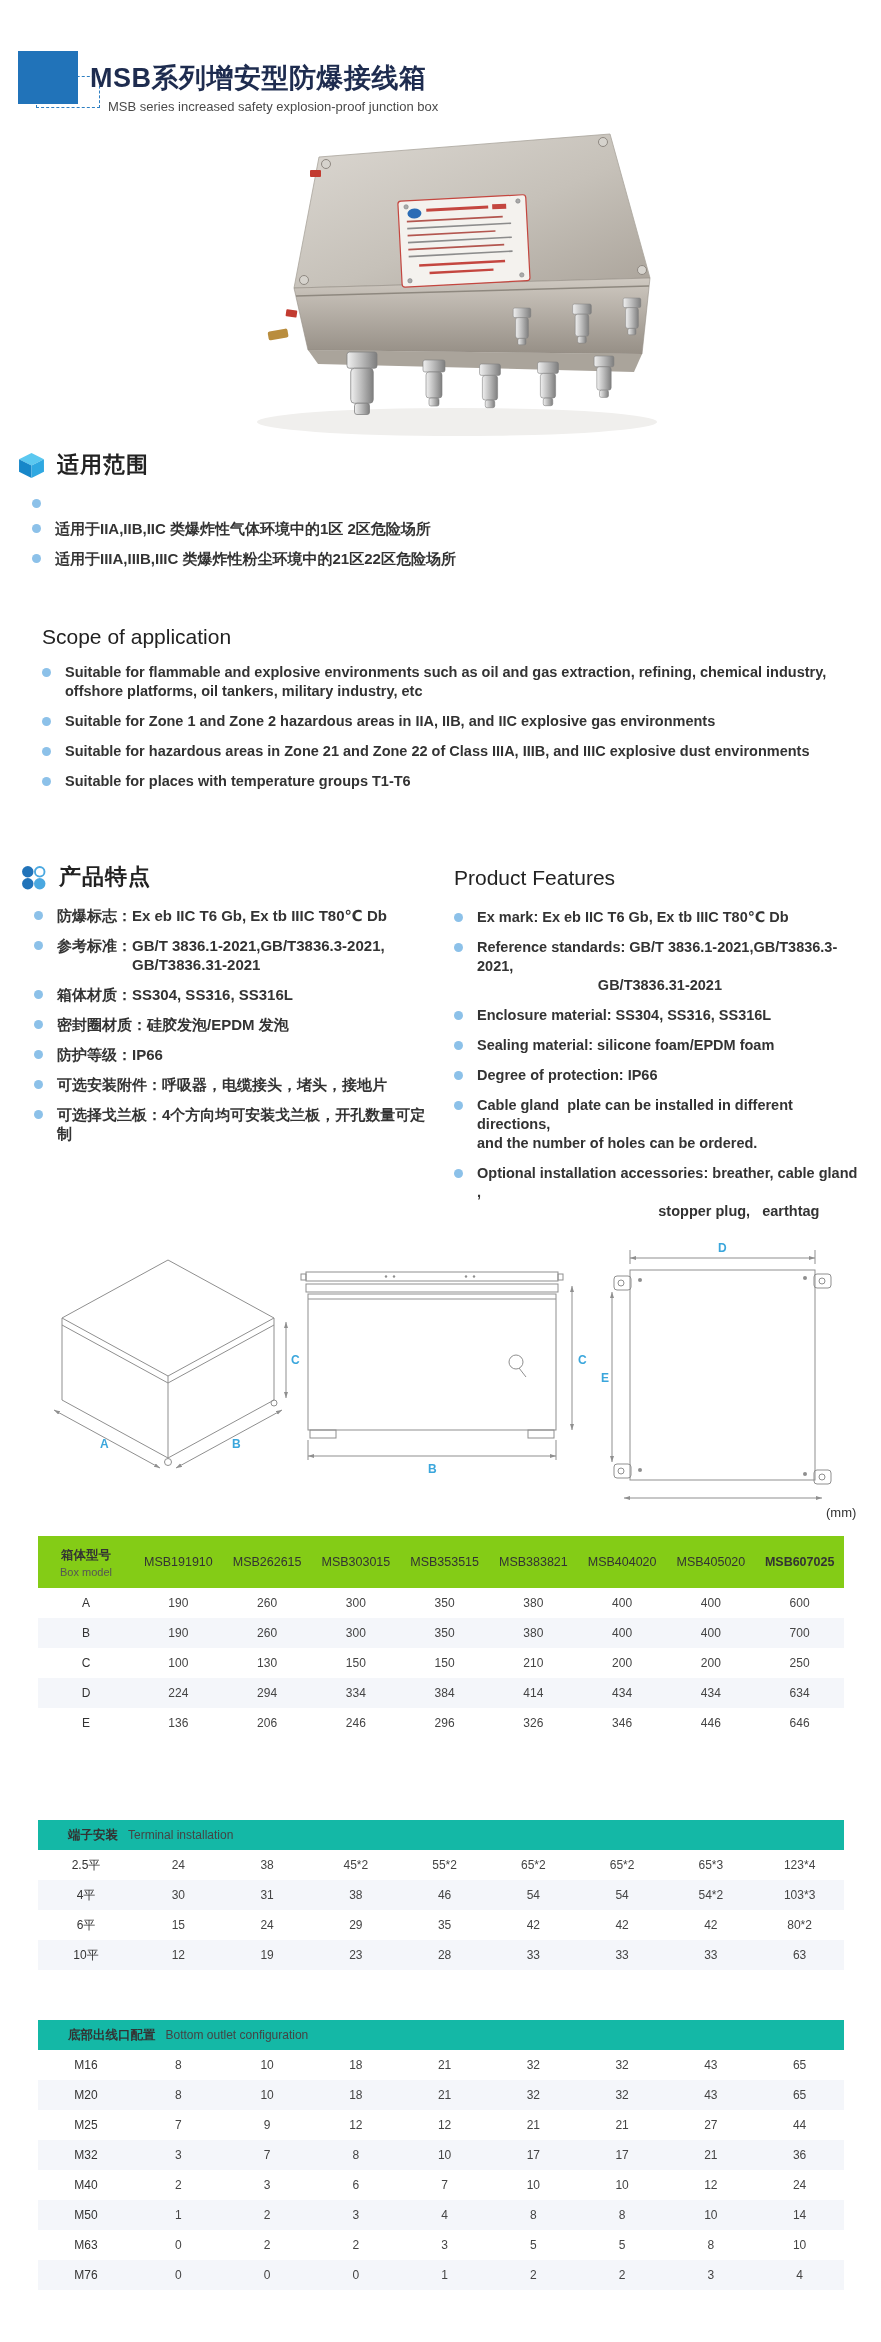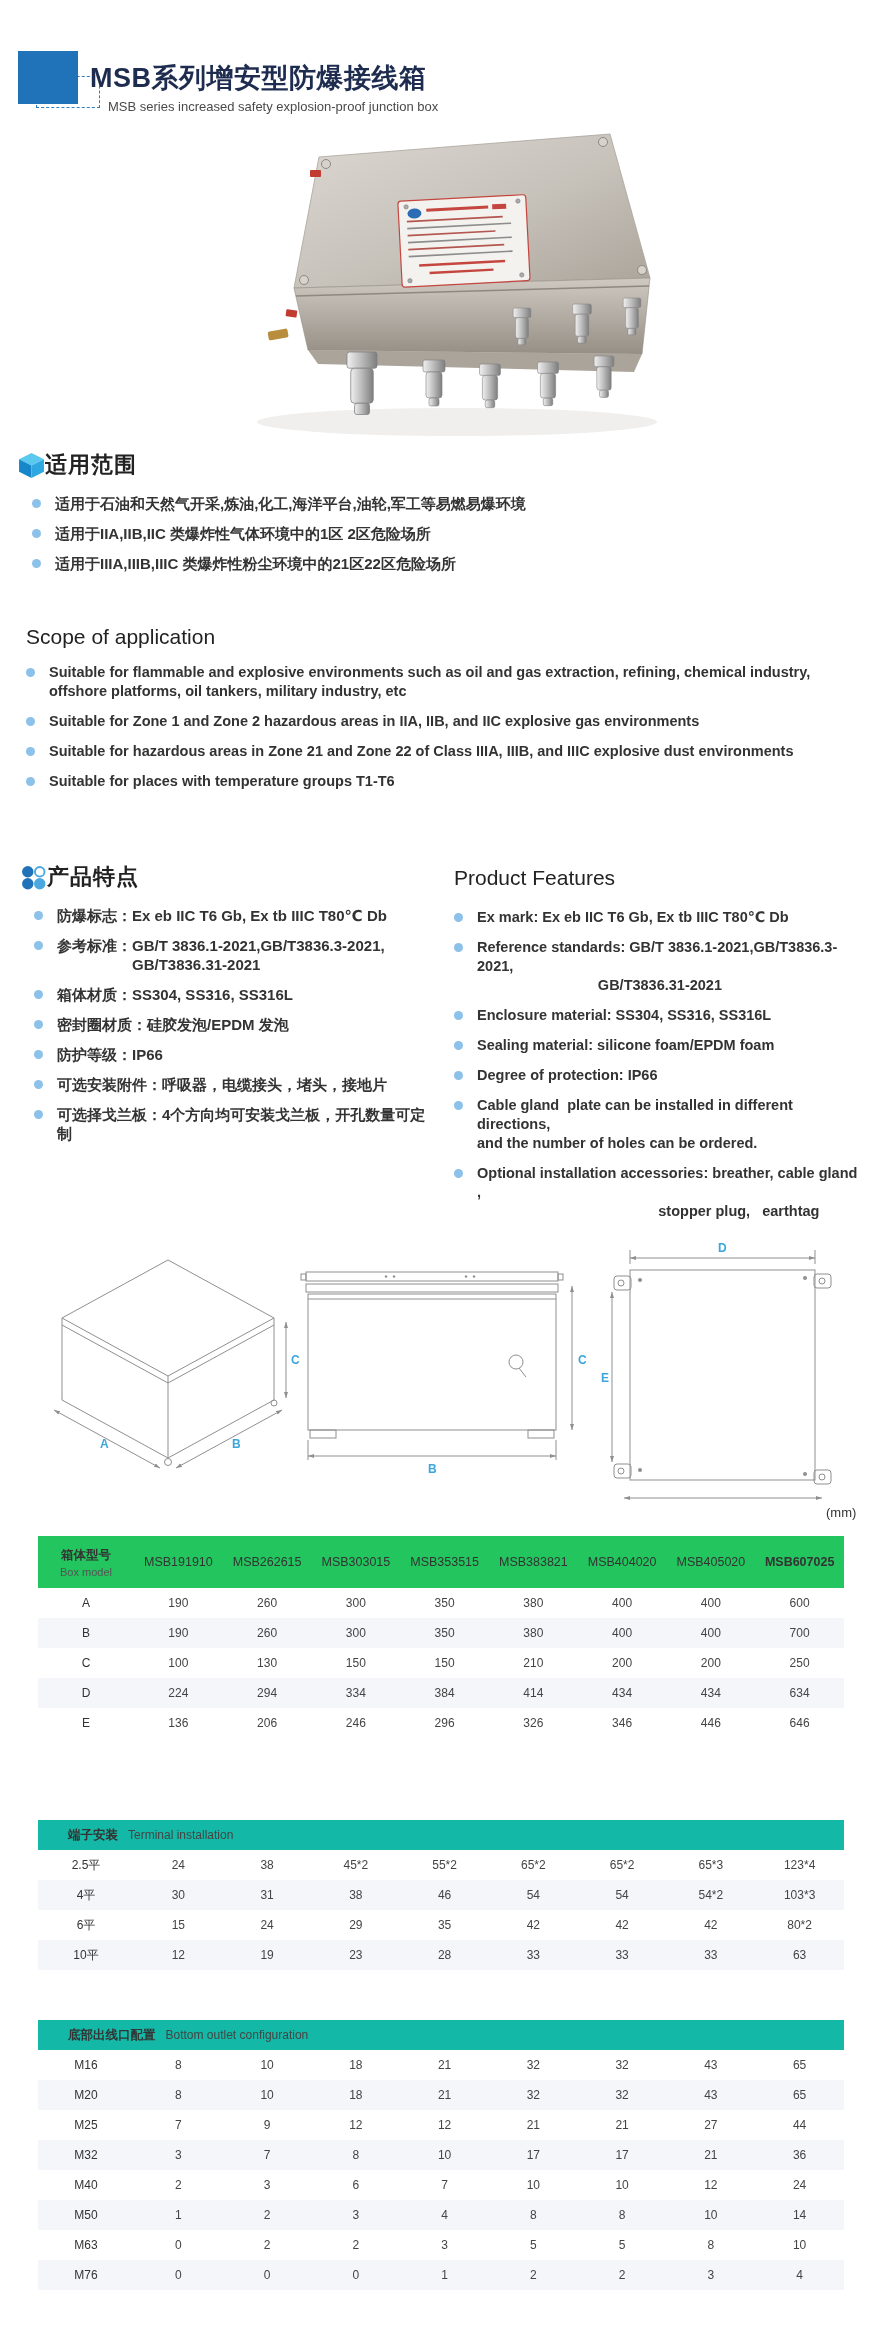--- a/index.html
+++ b/index.html
@@ -6,41 +6,41 @@
   body{font-family:"Liberation Sans","DejaVu Sans",sans-serif;color:#3a3a3a;}
   #page{position:relative;width:881px;height:2342px;background:#fff;overflow:hidden;}
 
   
   .logo-dash{position:absolute;left:36px;top:76px;width:62px;height:30px;border:1px dashed #2e7fc2;}
   .logo-sq{position:absolute;left:18px;top:51px;width:60px;height:53px;background:#2173b9;}
   .title{position:absolute;left:90px;top:60px;font-size:27px;font-weight:700;color:#1e2c4f;letter-spacing:.5px;}
   .subtitle{position:absolute;left:108px;top:99px;font-size:13px;color:#4a4a4a;}
 
   
-  .sec-head{display:flex;align-items:center;}
+  .sec-head{display:flex;align-items:center;gap:12px;}
   .sec-head .txt-cn{font-size:22px;font-weight:700;color:#222;letter-spacing:1px;}
   .sec-head-en{font-size:21px;font-weight:500;color:#222;}
 
   ul.blist{list-style:none;margin:14px 0 0 0;padding:0;}
   ul.blist li{display:flex;align-items:flex-start;margin-bottom:11px;}
   .dot{flex:0 0 9px;width:9px;height:9px;border-radius:50%;background:#8cc1e9;margin:5px 14px 0 14px;}
   .btext{font-size:15px;line-height:19px;font-weight:600;color:#333;white-space:pre-wrap;}
   .en .btext{font-weight:600;font-size:14.5px;line-height:19px;}
   .feat li{margin-bottom:13px;}
 
   .abs{position:absolute;}
 
   
   .dim-label{fill:#3aa6dc;font-size:12px;font-weight:700;font-family:"Liberation Sans",sans-serif;}
   .dline{stroke:#8f8f8f;stroke-width:1;fill:none;}
   .unit{position:absolute;left:826px;top:1505px;font-size:13px;color:#333;}
 
   
   .tbl{position:absolute;left:38px;width:806px;font-size:12px;color:#444;}
-  .thead{display:grid;grid-template-columns:96px repeat(8,1fr);align-items:center;height:52px;background:#22c55e;}
+  .thead{display:grid;grid-template-columns:96px repeat(8,1fr);align-items:center;height:52px;background:#84cc16;}
   .trow{display:grid;grid-template-columns:96px repeat(8,1fr);align-items:center;height:30px;}
   .trow.alt{background:#f4f6fa;}
   .cell{text-align:center;}
   .cell.lab{font-weight:400;color:#333;}
   .h-cn{font-size:12.5px;font-weight:700;color:#333;}
   .h-en{font-size:11px;color:#555;margin-top:2px;}
   .ttl{height:30px;background:#14b8a6;display:flex;align-items:center;padding-left:30px;gap:10px;}
   .ttl .t-cn{font-size:12.5px;font-weight:700;color:#333;}
   .ttl .t-en{font-size:12px;color:#444;}
 </style>
@@ -150,34 +150,33 @@
       <svg width="27" height="27" viewBox="0 0 26 26">
         <polygon points="13,1 25,7 13,13 1,7" fill="#5bc8f0"></polygon>
         <polygon points="1,7 13,13 13,25 1,19" fill="#1787c9"></polygon>
         <polygon points="13,13 25,7 25,19 13,25" fill="#2fa8e1"></polygon>
       </svg>
       <span class="txt-cn">适用范围</span>
     </div>
     <ul class="blist">
         <li>
           <span class="dot"></span>
-          <span class="btext">适用于石油和天然气开采,炼油,化工,海洋平台,油轮,军工等易燃易爆环境</span>
         </li>
         <li>
           <span class="dot"></span>
           <span class="btext">适用于IIA,IIB,IIC 类爆炸性气体环境中的1区 2区危险场所</span>
         </li>
         <li>
           <span class="dot"></span>
           <span class="btext">适用于IIIA,IIIB,IIIC 类爆炸性粉尘环境中的21区22区危险场所</span>
         </li>
       </ul>
   </div>
 
-  <div class="abs en" style="left:12px;top:625px;width:840px">
+  <div class="abs en" style="left:28px;top:625px;width:840px">
     <div class="sec-head" style="padding-left:14px">
       <span class="sec-head-en">Scope of application</span>
     </div>
     <ul class="blist">
         <li>
           <span class="dot"></span>
           <span class="btext">Suitable for flammable and explosive environments such as oil and gas extraction, refining, chemical industry,
 offshore platforms, oil tankers, military industry, etc</span>
         </li>
         <li>

